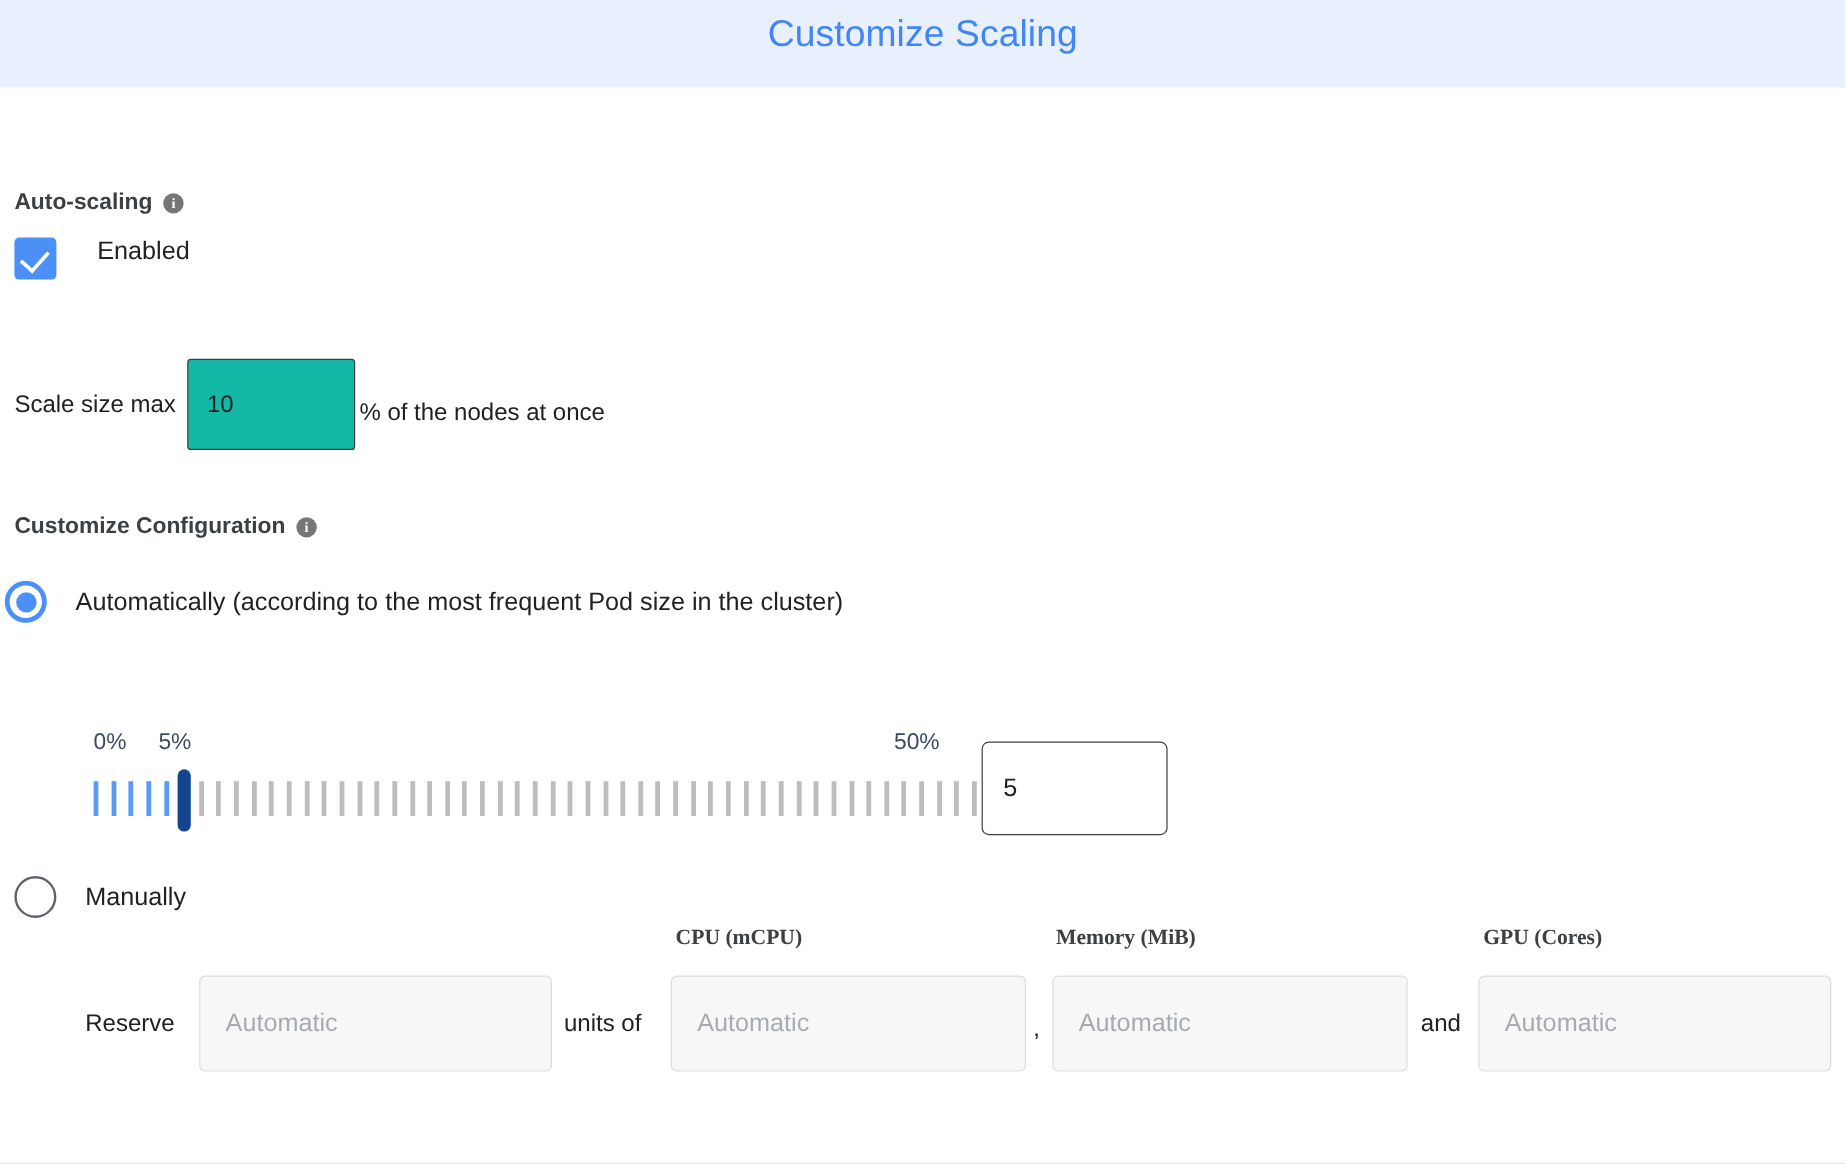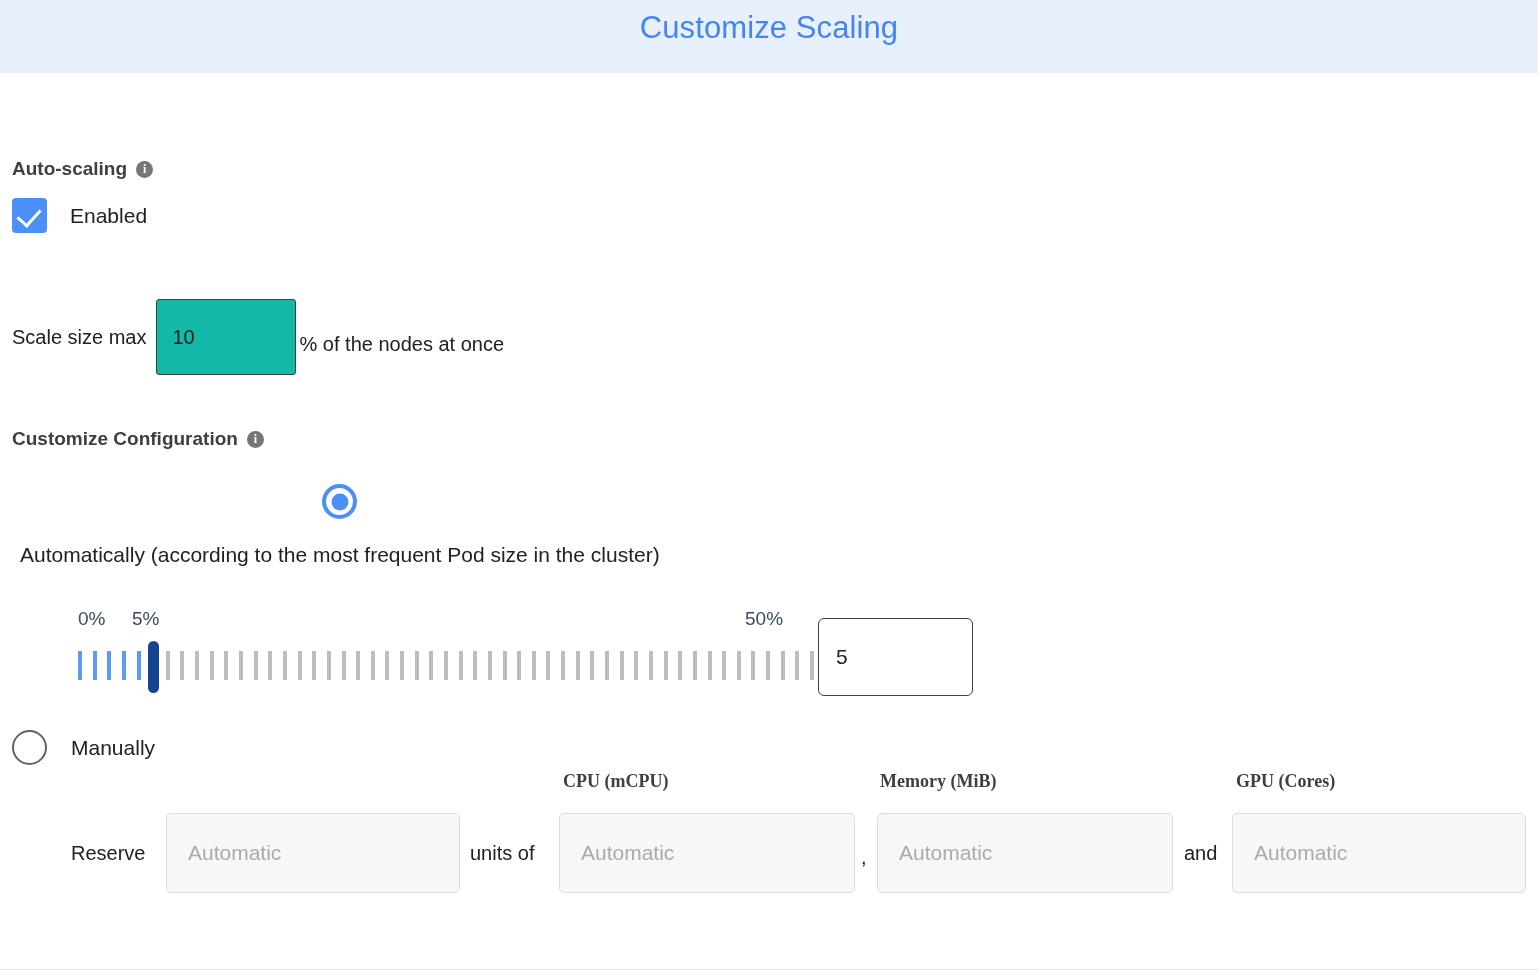--- a/index.html
+++ b/index.html
@@ -71,22 +71,22 @@
   }
 
   
   #autoscaling-head { position: absolute; left: 12px; top: 85px; }
 
   .checkbox-row {
     position: absolute;
     left: 12px;
     top: 125px;
     display: flex;
-    align-items: center;
-    gap: 23px;
+    align-items: flex-start;
+    gap: 34px;
   }
   .checkbox {
     width: 35px;
     height: 35px;
     border-radius: 4px;
     background: #4b90f7;
     position: relative;
     cursor: pointer;
     flex: none;
   }
@@ -141,21 +141,21 @@
 
   
   #headroom-head { position: absolute; left: 12px; top: 355px; }
 
   .radio-row {
     position: absolute;
     display: flex;
     align-items: center;
     gap: 24px;
   }
-  #radio-automatic-row { left: 20px; top: 411px; flex-direction: column; }
+  #radio-automatic-row { left: 4px; top: 411px; }
   #radio-manual-row    { left: 12px; top: 657px; }
 
   .radio {
     width: 35px;
     height: 35px;
     border-radius: 50%;
     box-sizing: border-box;
     flex: none;
     cursor: pointer;
     position: relative;

